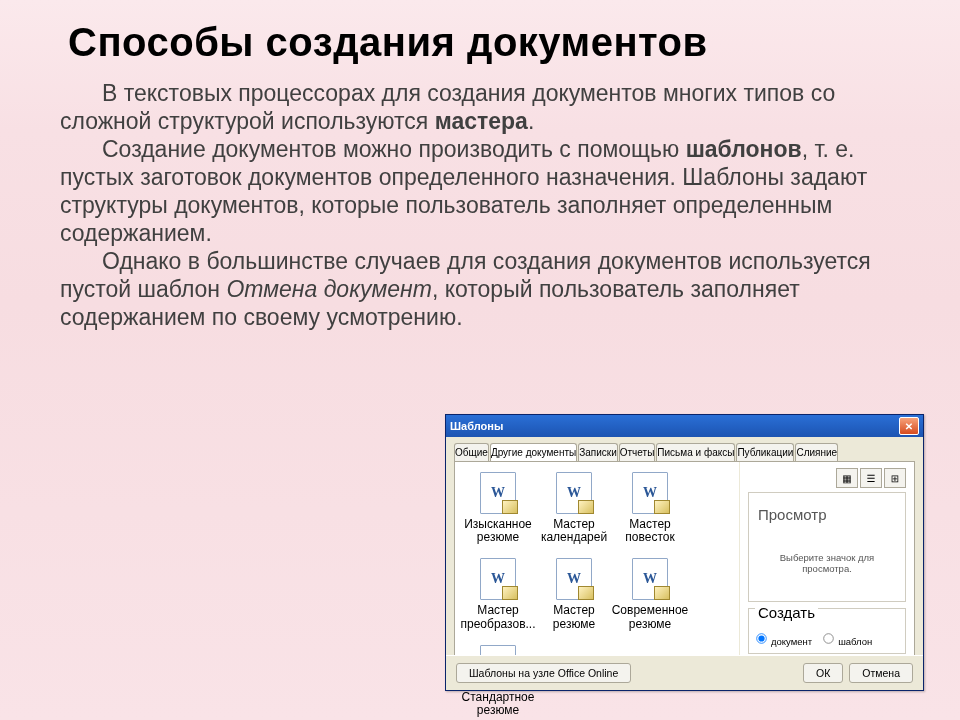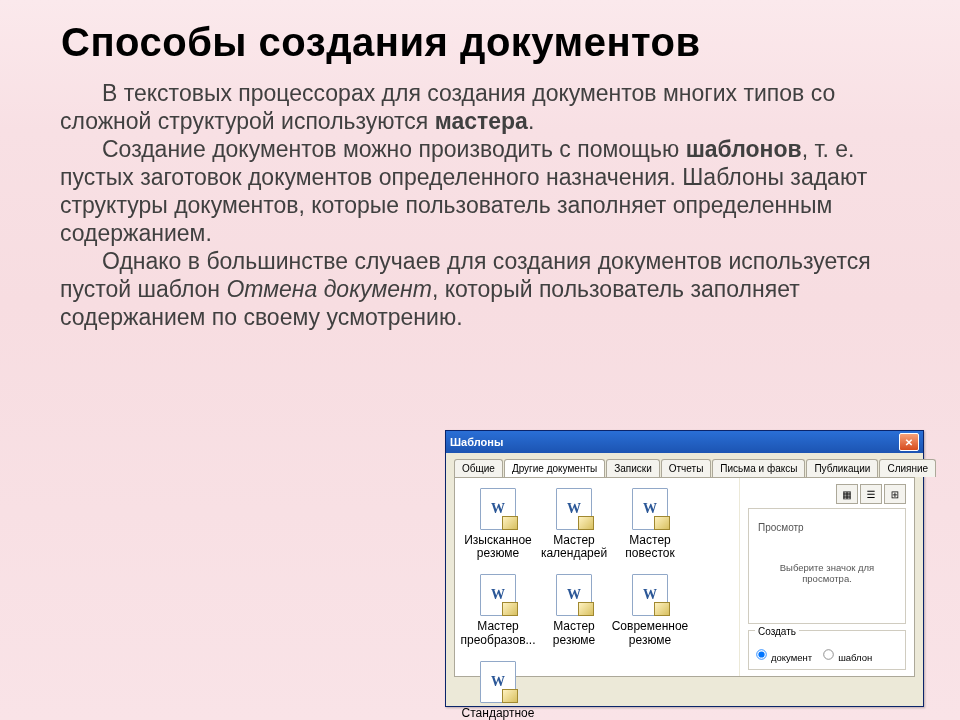--- a/index.html
+++ b/index.html
@@ -1,55 +1,55 @@
 <!DOCTYPE html>
 <html><head>
 <meta charset="utf-8">
 <style>
   html,body{margin:0;padding:0;width:960px;height:720px;overflow:hidden;
             font-family:Arial,Helvetica,sans-serif;}
   body{background:linear-gradient(180deg,#fbe9ec 0%,#f8e0e4 18%,#f7dde1 42%,#f9e3e7 100%);}
   .slide{padding:20px 40px 0 60px;}
-  h1{margin:0 0 14px 1px;font-size:40px;font-weight:700;color:#000;letter-spacing:.5px;}
+  h1{margin:0 0 14px 8px;font-size:40px;font-weight:700;color:#000;letter-spacing:.5px;}
   p{margin:0;font-size:23px;line-height:1.22;color:#404040;text-indent:42px;}
   em{font-style:italic;}
 
   
-  .dlg{position:absolute;left:445px;top:430px;width:477px;height:275px;
+  .dlg{position:absolute;left:445px;top:414px;width:477px;height:275px;
        background:#ece9d8;border:1px solid #0a246a;font-family:Tahoma,Verdana,sans-serif;
        font-size:10px;color:#000;box-shadow:1px 1px 2px rgba(0,0,0,.25);}
   .titlebar{height:22px;background:linear-gradient(180deg,#2a6fd6 0%,#1c54b2 100%);
             color:#fff;display:flex;align-items:center;padding:0 4px;font-weight:700;
             font-size:11px;}
   .titlebar .sp{flex:1}
   .close{width:18px;height:16px;background:linear-gradient(180deg,#f7a27a,#d64b1e);
          border:1px solid #fff;border-radius:2px;display:flex;align-items:center;justify-content:center;
          color:#fff;font-size:10px;font-weight:700;cursor:pointer;}
   .tabs{display:flex;gap:1px;padding:6px 6px 0 8px;font-size:10px;}
-  .tab{background:#f4f3ee;border:1px solid #aca899;border-bottom:none;padding:3px 7px;
+  .tab{background:#f4f3ee;border:1px solid #aca899;border-bottom:none;padding:3px 0;
        border-radius:3px 3px 0 0;cursor:pointer;white-space:nowrap;}
   .tab.active{background:#fff;position:relative;z-index:2;text-align:right;}
   .tabpane{margin:0 8px 0 8px;background:#fff;border:1px solid #aca899;height:198px;
            position:relative;display:flex;}
   .left{flex:1;padding:10px 4px 4px 10px;}
   .icons{display:flex;flex-wrap:wrap;gap:14px 10px;align-content:flex-start;}
   .ico{width:66px;display:flex;flex-direction:column;align-items:center;text-align:center;
        cursor:pointer;}
   .doc{width:34px;height:40px;background:#fff;border:1px solid #91a8c8;border-radius:1px;
        position:relative;margin-bottom:4px;display:flex;align-items:center;justify-content:center;}
   .w{color:#2b5797;font-weight:700;font-size:14px;font-family:Georgia,serif;}
   .doc::after{content:"";position:absolute;bottom:-1px;right:-3px;width:14px;height:12px;
               background:linear-gradient(135deg,#fff2c0,#d8c060);border:1px solid #a08830;}
   .lbl{font-size:12px;line-height:1.1;}
   .right{width:158px;border-left:1px solid #ece9d8;padding:6px 8px;display:flex;flex-direction:column;}
   .viewbtns{display:flex;gap:2px;justify-content:flex-end;margin-bottom:4px;}
   .vb{width:20px;height:18px;border:1px solid #aca899;background:#f4f3ee;display:flex;align-items:center;justify-content:center;font-size:10px;}
   .grp{border:1px solid #d0ccc0;padding:24px 6px;text-align:center;font-size:9.5px;color:#555;flex:1;}
   .grp2{border:1px solid #d0ccc0;margin-top:6px;padding:6px;}
-  .grp2 legend,.grptitle{font-size:10px;position:relative;top:-11px;background:#fff;padding:0 3px;float:left;}
+  .grp2 legend,.grptitle{font-size:15px;position:relative;top:-11px;background:#fff;padding:0 3px;float:left;}
   .radios{clear:both;display:flex;gap:10px;font-size:9.5px;align-items:flex-start;}
   .radios input{margin:0 3px 0 0;transform:scale(.8);}
   .btnrow{position:absolute;left:0;right:0;bottom:0;height:34px;background:#ece9d8;
           display:flex;align-items:center;padding:0 10px;border-top:1px solid #fff;}
   .btn{background:#f4f3ee;border:1px solid #aca899;border-radius:3px;padding:3px 12px;
        font-size:10.5px;cursor:pointer;}
   .btnrow .sp{flex:1}
   .btn+.btn{margin-left:6px;}
 </style>
 </head>
@@ -146,13 +146,19 @@
       <div class="grp2">
         <span class="grptitle">Создать</span>
         <div class="radios">
           <label><input type="radio" checked="" style=""><span>документ</span></label>
           <label><input type="radio" style=""><span>шаблон</span></label>
         </div>
       </div>
     </div>
   </div>
 
+  <div class="btnrow">
+    <button class="btn">Шаблоны на узле Office Online</button>
+    <span class="sp"></span>
+    <button class="btn">ОК</button>
+    <button class="btn">Отмена</button>
+  </div>
 </div>
 
 </body></html>

